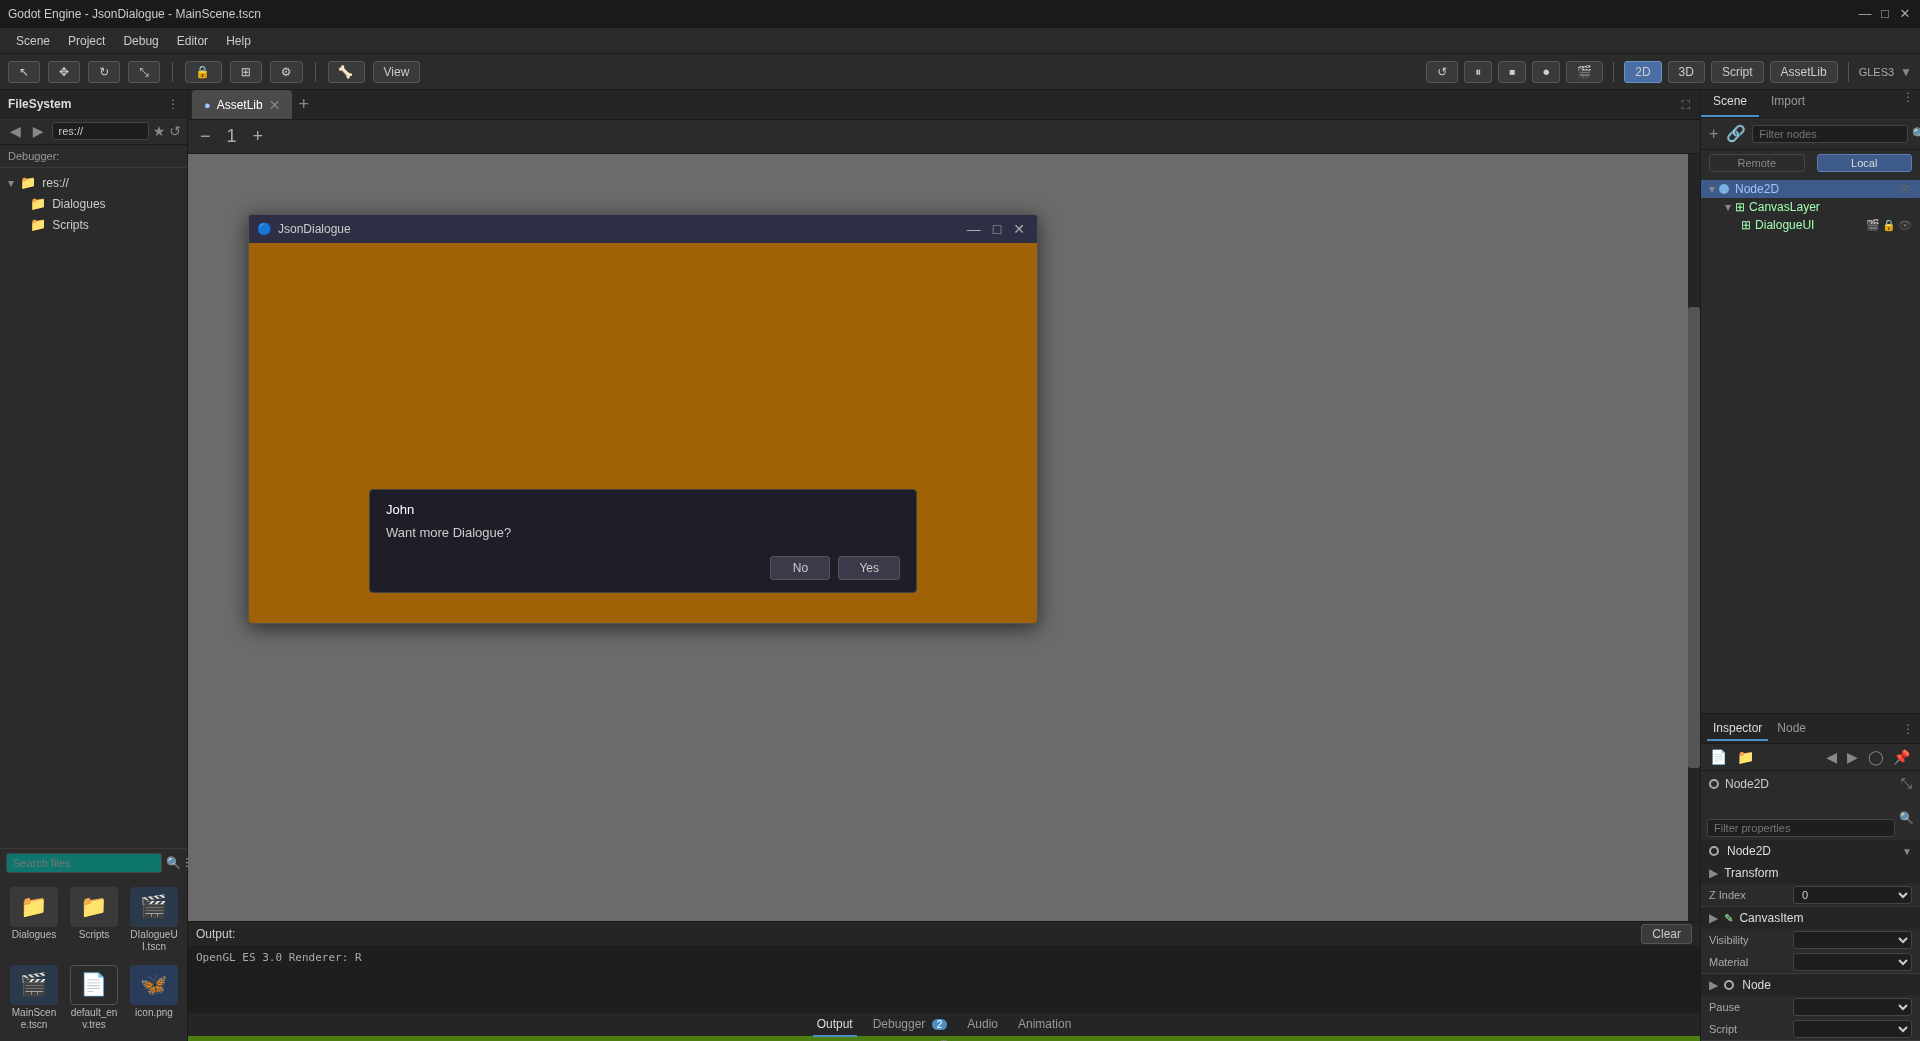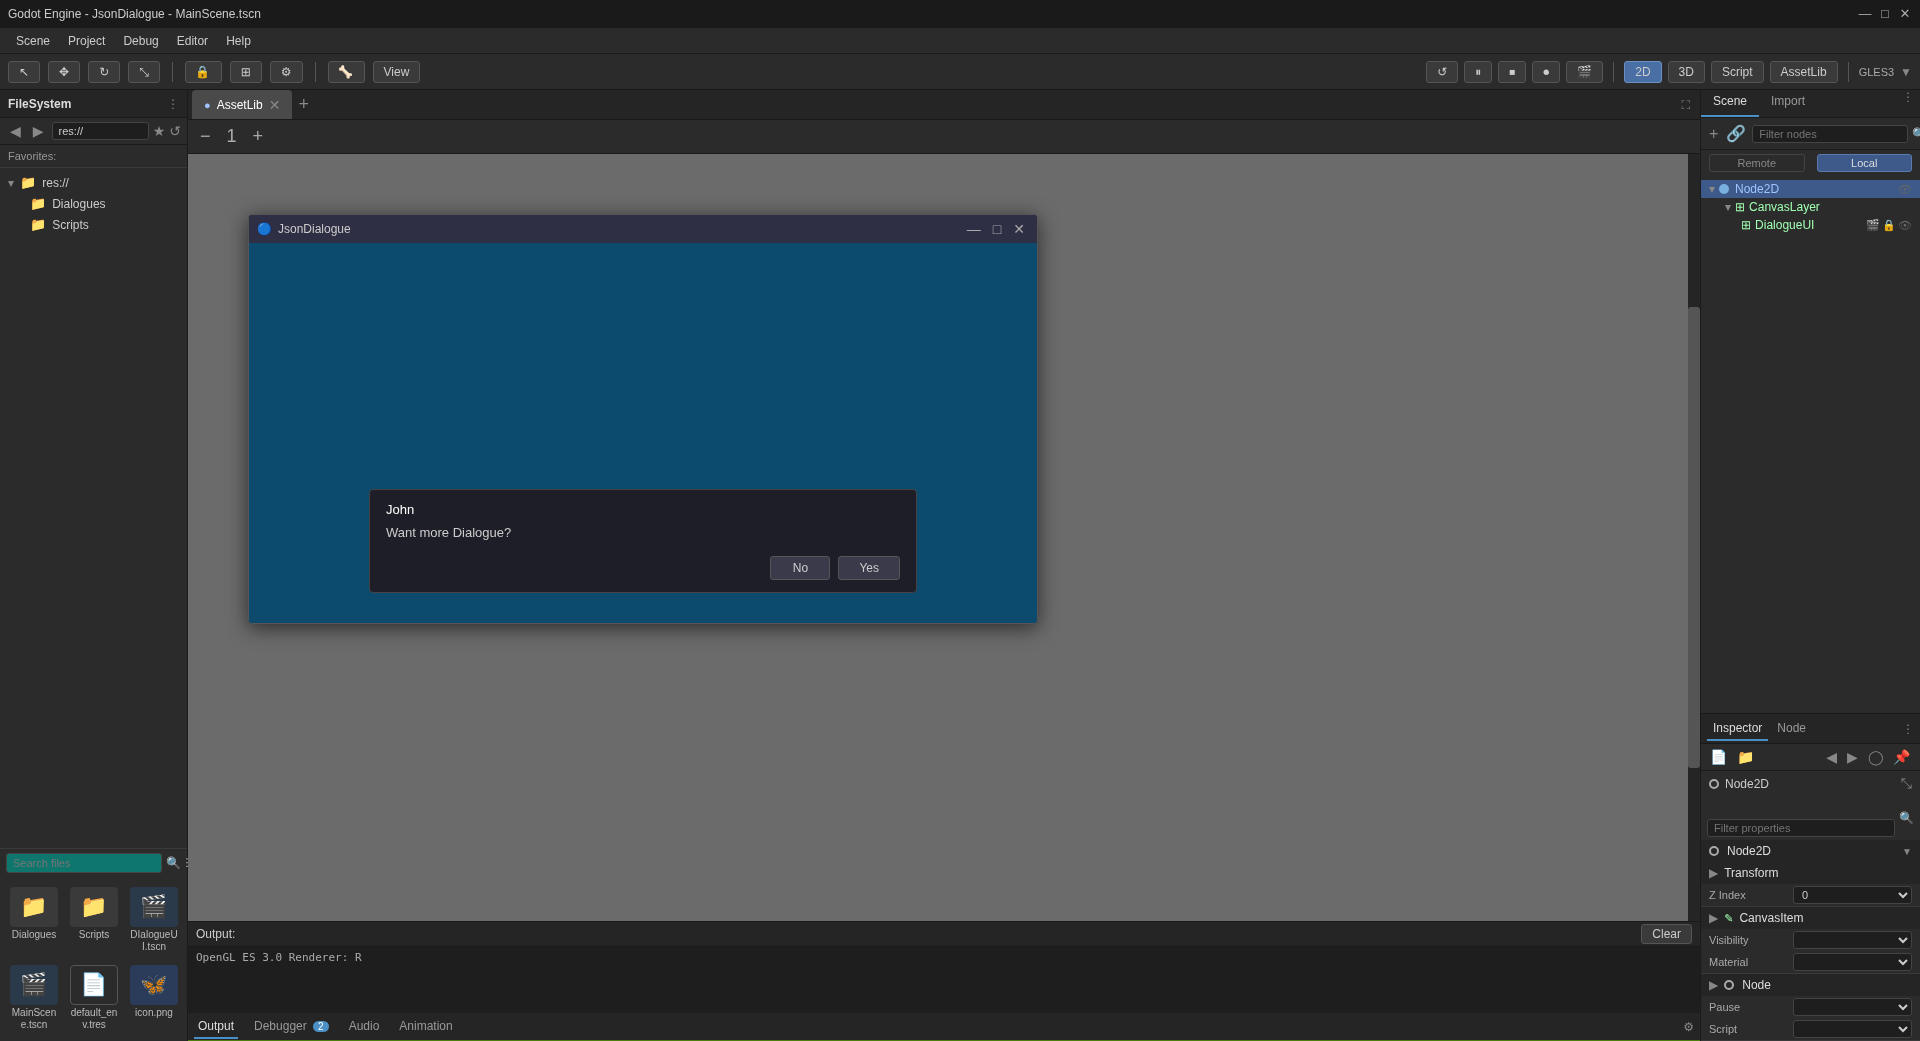--- a/index.html
+++ b/index.html
@@ -358,21 +358,21 @@
       display: flex;
       gap: 4px;
     }
     #dialog-titlebar .dialog-controls span {
       color: #aaa;
       cursor: pointer;
       font-size: 14px;
       padding: 0 4px;
     }
     #dialog-body {
-      background: #0c4a6e;
+      background: #a16207;
       min-height: 350px;
     }
 
     
     #game-dialogue {
       position: absolute;
       bottom: 30px;
       left: 120px;
       right: 120px;
       background: #1e1e28;
@@ -431,23 +431,24 @@
       background: #1e1e1e;
       border-top: 1px solid #1a1a1a;
       display: flex;
       flex-direction: column;
     }
     #output-tabs {
       display: flex;
       align-items: center;
       background: #252525;
       height: 28px;
-      border-bottom: 1px solid #4d7c0f;
+      border-bottom: 5px solid #4d7c0f;
       padding: 0 6px;
       justify-content: space-between;
+      flex-direction: column;
     }
     #output-tabs .tabs-left {
       display: flex;
       gap: 12px;
     }
     .out-tab {
       color: #999;
       cursor: pointer;
       padding: 4px 4px;
       font-size: 12px;
@@ -758,21 +759,21 @@
       <span style="color:#888;cursor:pointer;">⋮</span>
     </div>
     <div id="fs-nav">
       <button class="nav-btn">◀</button>
       <button class="nav-btn">▶</button>
       <span class="path-box">res://</span>
       <span class="nav-star">★</span>
       <span class="nav-reload">↺</span>
     </div>
     <div id="fs-favorites">
-      <span class="fav-label">Favorites:</span>
+      <span class="fav-label">Debugger:</span>
     </div>
     <div class="fs-tree">
       <div class="fs-item">
         <span style="color:#888">▾</span>
         <span class="folder-icon">📁</span>
         <span>res://</span>
       </div>
       <div class="fs-item">
         <span style="width:16px;display:inline-block;"></span>
         <span class="folder-icon">📁</span>

